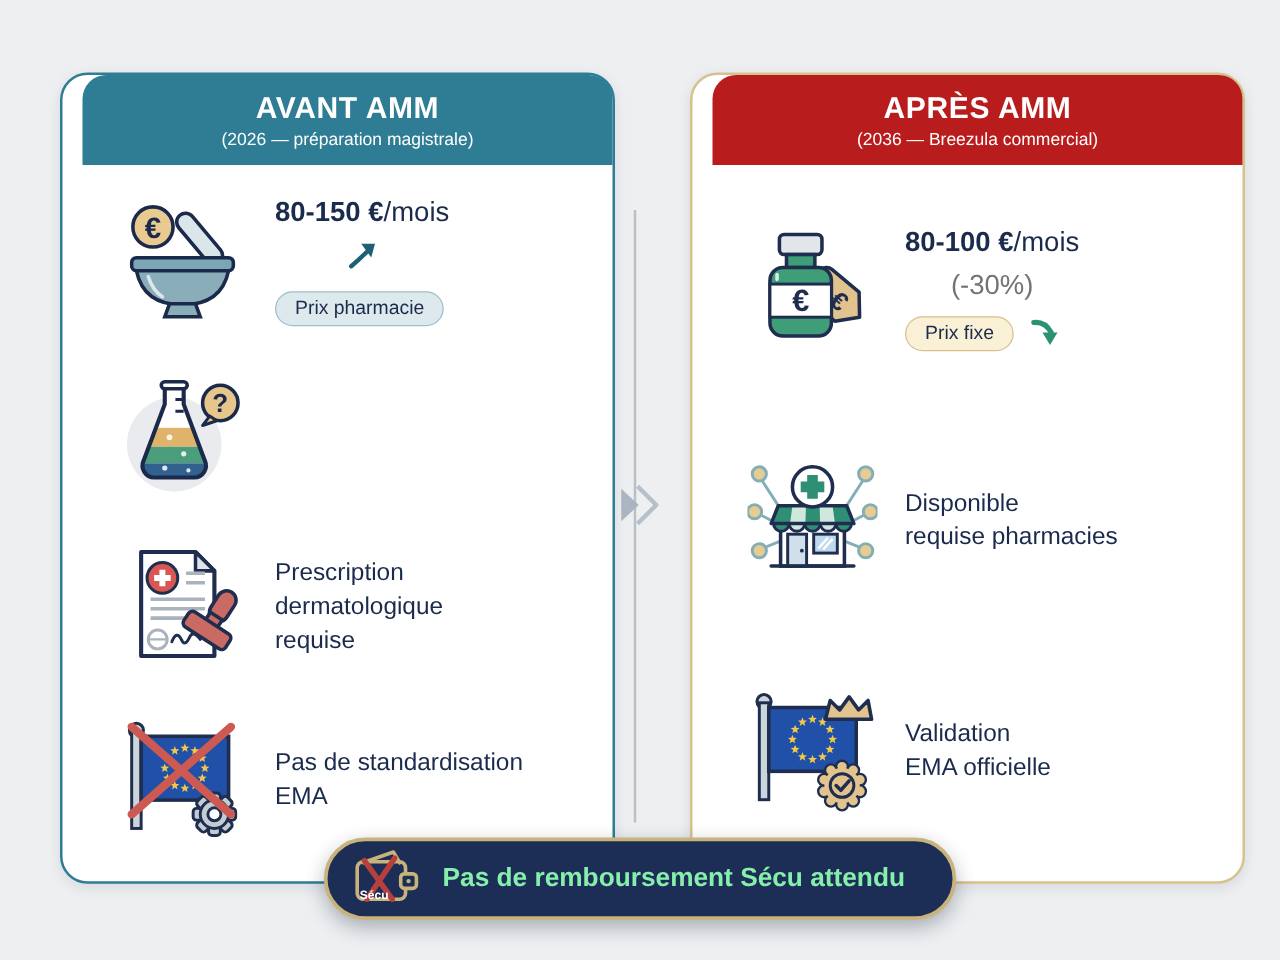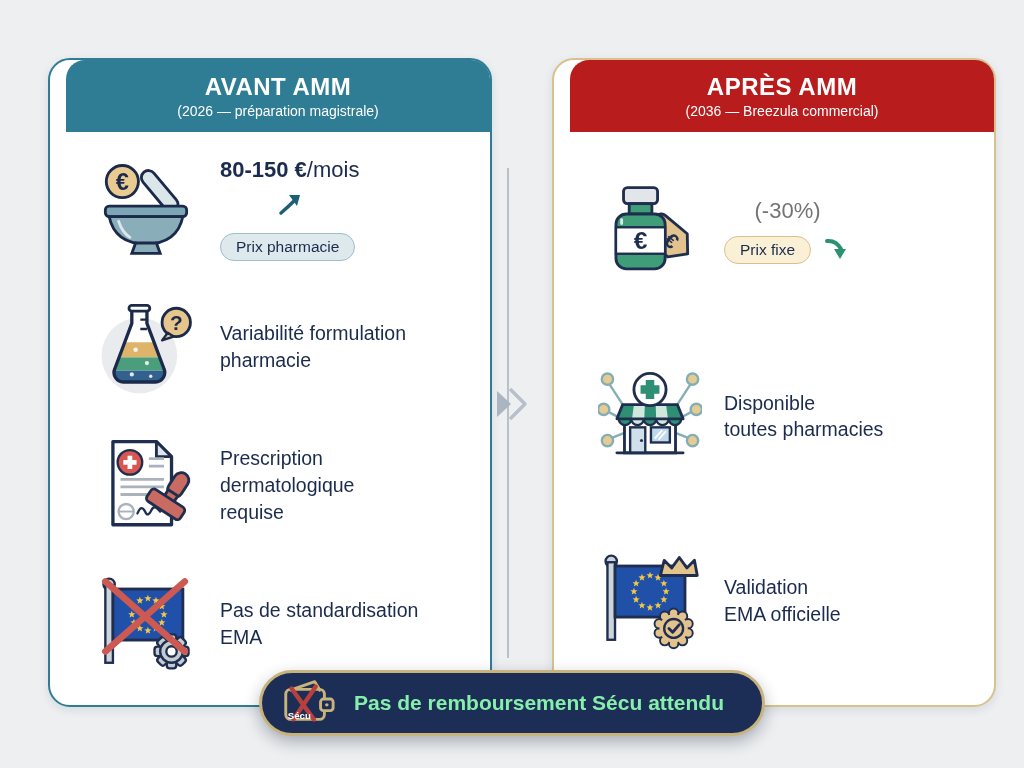--- a/index.html
+++ b/index.html
@@ -129,22 +129,20 @@
           </g>
           <path d="M28,60 L40,34" stroke="#ffffff" stroke-width="3" stroke-linecap="round" opacity=".8"></path>
           <use href="#flaskBody" fill="none" stroke="#1b2a4a" stroke-width="3.5"></use>
           <rect x="37" y="11" width="22" height="6" rx="3" fill="#ffffff" stroke="#1b2a4a" stroke-width="3"></rect>
           <path d="M56,26 L49,26 M56,36 L49,36" stroke="#1b2a4a" stroke-width="2.5"></path>
           <circle cx="87" cy="29" r="15" fill="#e7c68c" stroke="#1b2a4a" stroke-width="3"></circle>
           <path d="M78,40 L72,48 L84,44 Z" fill="#e7c68c" stroke="#1b2a4a" stroke-width="2.5" stroke-linejoin="round"></path>
           <text x="87" y="37" font-size="22" font-weight="bold" text-anchor="middle" fill="#1b2a4a">?</text>
         </svg>
       </div>
-      <div class="row-text">Variabilité formulation
-pharmacie</div>
     </div>
 
     <div class="row">
       <div class="icon-box">
         <svg width="104" height="104" viewBox="0 0 110 110">
           <path d="M20,8 L66,8 L82,24 L82,96 L20,96 Z" fill="#ffffff" stroke="#1f2d4e" stroke-width="3.5" stroke-linejoin="round"></path>
           <path d="M66,8 L66,24 L82,24 Z" fill="#dfe5ea" stroke="#1f2d4e" stroke-width="3" stroke-linejoin="round"></path>
           <circle cx="38" cy="30" r="13" fill="#d95752" stroke="#1f2d4e" stroke-width="2.5"></circle>
           <path d="M38,23 L38,37 M31,30 L45,30" stroke="#ffffff" stroke-width="5"></path>
           <path d="M58,26 L74,26 M58,34 L74,34" stroke="#aab3bd" stroke-width="3"></path>
@@ -228,20 +226,21 @@
           <rect x="27" y="8" width="36" height="17" rx="4" fill="#e2e6ea" stroke="#1f2d4e" stroke-width="3"></rect>
           <rect x="33" y="25" width="24" height="11" fill="#3f9e78" stroke="#1f2d4e" stroke-width="3"></rect>
           <rect x="19" y="36" width="52" height="58" rx="11" fill="#3f9e78" stroke="#1f2d4e" stroke-width="3"></rect>
           <rect x="19" y="50" width="52" height="28" fill="#ffffff" stroke="#1f2d4e" stroke-width="2.5"></rect>
           <text x="45" y="73" font-size="26" font-weight="bold" text-anchor="middle" fill="#1f2d4e">€</text>
           <path d="M25,42 L25,46" stroke="#ffffff" stroke-width="3" stroke-linecap="round" opacity=".8"></path>
         </svg>
       </div>
       <div>
         <div class="price-line">
+          <span><span class="price-amount">80-100 €</span><span>/mois</span></span>
           <span class="price-delta">(-30%)</span>
         </div>
         <div class="badge-line">
           <span class="badge badge-cream">Prix fixe</span>
           <span>
             <svg width="28" height="28" viewBox="0 0 28 28">
               <path d="M4,7 Q13,6 18,15" fill="none" stroke="#2a9173" stroke-width="4" stroke-linecap="round"></path>
               <path d="M11,15 L23,15 L17,25 Z" fill="#2a9173"></path>
             </svg>
           </span>
@@ -284,21 +283,21 @@
           <circle cx="55" cy="27" r="17" fill="#ffffff" stroke="#1f2d4e" stroke-width="3"></circle>
           <path d="M55,17 L55,37 M45,27 L65,27" stroke="#2f8f74" stroke-width="9"></path>
           <rect x="34" y="67" width="16" height="27" fill="#cfe0ea" stroke="#1f2d4e" stroke-width="2.5"></rect>
           <circle cx="46" cy="81" r="1.6" fill="#1f2d4e"></circle>
           <rect x="56" y="67" width="20" height="16" fill="#bfd9ec" stroke="#1f2d4e" stroke-width="2.5"></rect>
           <path d="M60,79 L68,70 M64,80 L72,71" stroke="#ffffff" stroke-width="2"></path>
           <path d="M20,94 L90,94" stroke="#1f2d4e" stroke-width="3" stroke-linecap="round"></path>
         </svg>
       </div>
       <div class="row-text">Disponible
-toutes pharmacies</div>
+requise pharmacies</div>
     </div>
 
     <div class="row">
       <div class="icon-box">
         <svg width="104" height="104" viewBox="0 0 110 110">
           <circle cx="14" cy="13" r="6" fill="#cdd5dc" stroke="#1f2d4e" stroke-width="2.5"></circle>
           <rect x="10" y="14" width="8" height="82" fill="#cdd5dc" stroke="#1f2d4e" stroke-width="2.5"></rect>
           <rect x="18" y="18" width="74" height="54" fill="#2050a8" stroke="#1f2d4e" stroke-width="3"></rect>
           <g fill="#f2c84b">
             <use href="#star" transform="translate(72,45)"></use>

